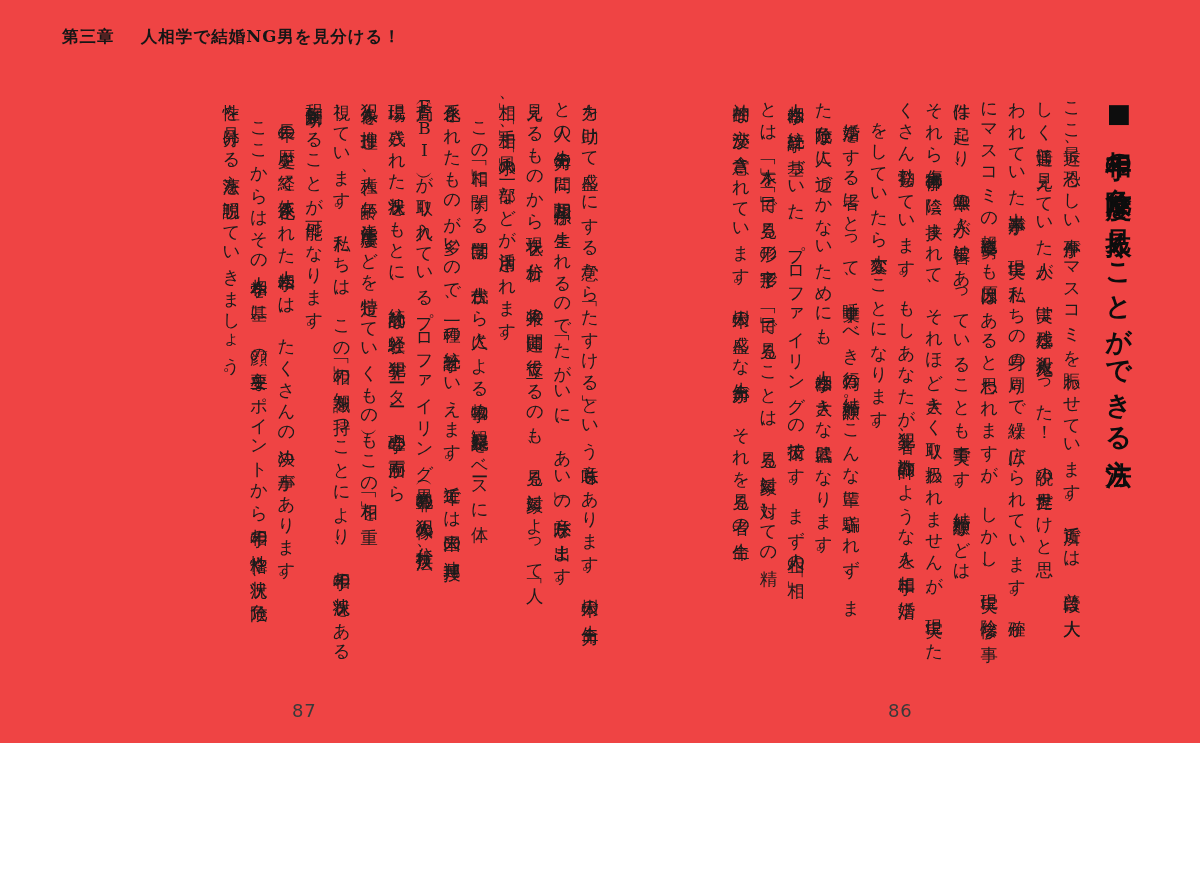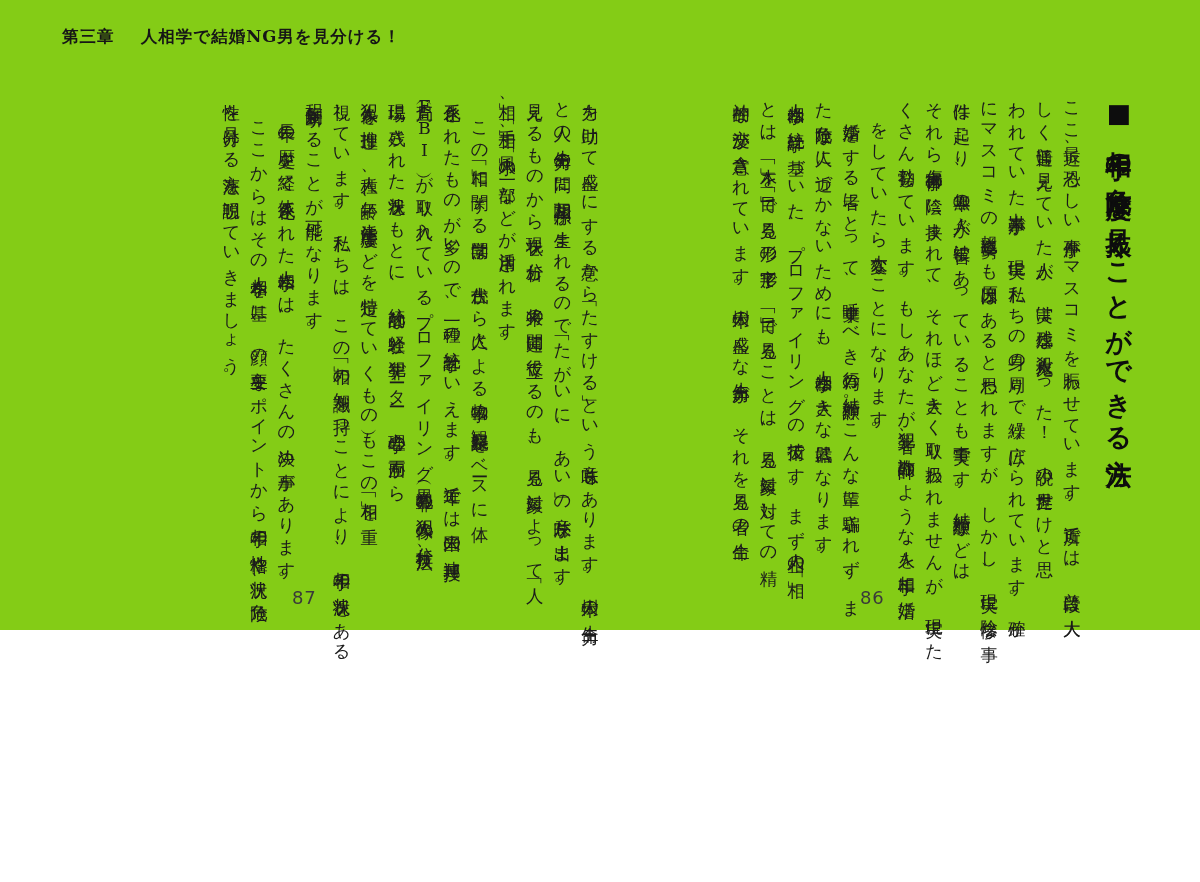--- a/index.html
+++ b/index.html
@@ -12,22 +12,22 @@
     width: 1200px;
     height: 882px;
     font-family: "DejaVu Serif", "Liberation Serif", serif;
     color: #1a1a1a;
     overflow: hidden;
   }
 
   .spread {
     position: relative;
     width: 1200px;
-    height: 630px;
-    background: #84cc16;
+    height: 743px;
+    background: #ef4444;
   }
 
   
   .running-head {
     position: absolute;
     top: 26px;
     left: 62px;
     font-size: 16.5px;
     font-weight: 700;
     letter-spacing: 0.06em;
@@ -99,21 +99,21 @@
   
   .folio {
     position: absolute;
     bottom: 22px;
     font-size: 18px;
     color: #3a3a3a;
     font-family: "DejaVu Sans", "Liberation Sans", sans-serif;
     letter-spacing: 0.04em;
   }
   .folio-left  { left: 292px; }
-  .folio-right { left: 860px; }
+  .folio-right { left: 888px; }
 
   .gutter {
     position: absolute;
     top: 0;
     left: 600px;
     width: 1px;
     height: 882px;
     background: transparent;
   }
 </style>

